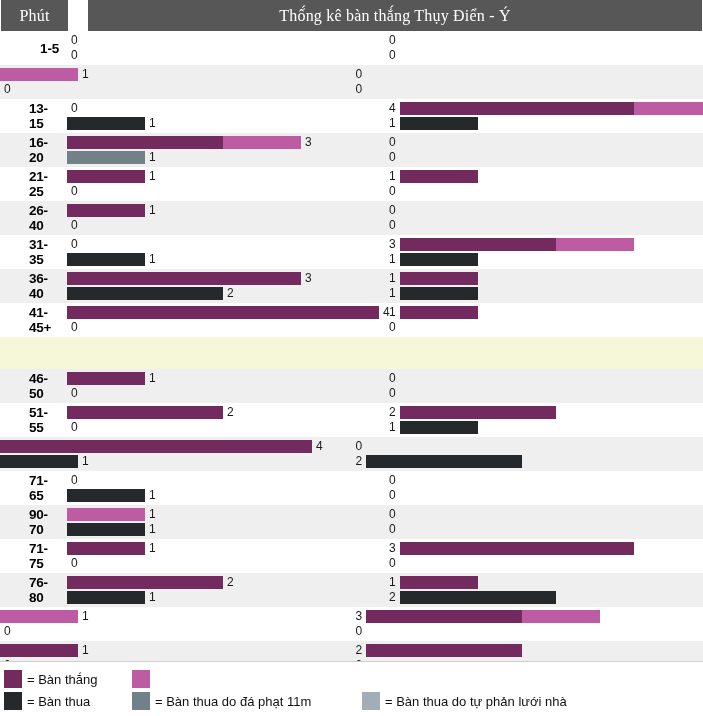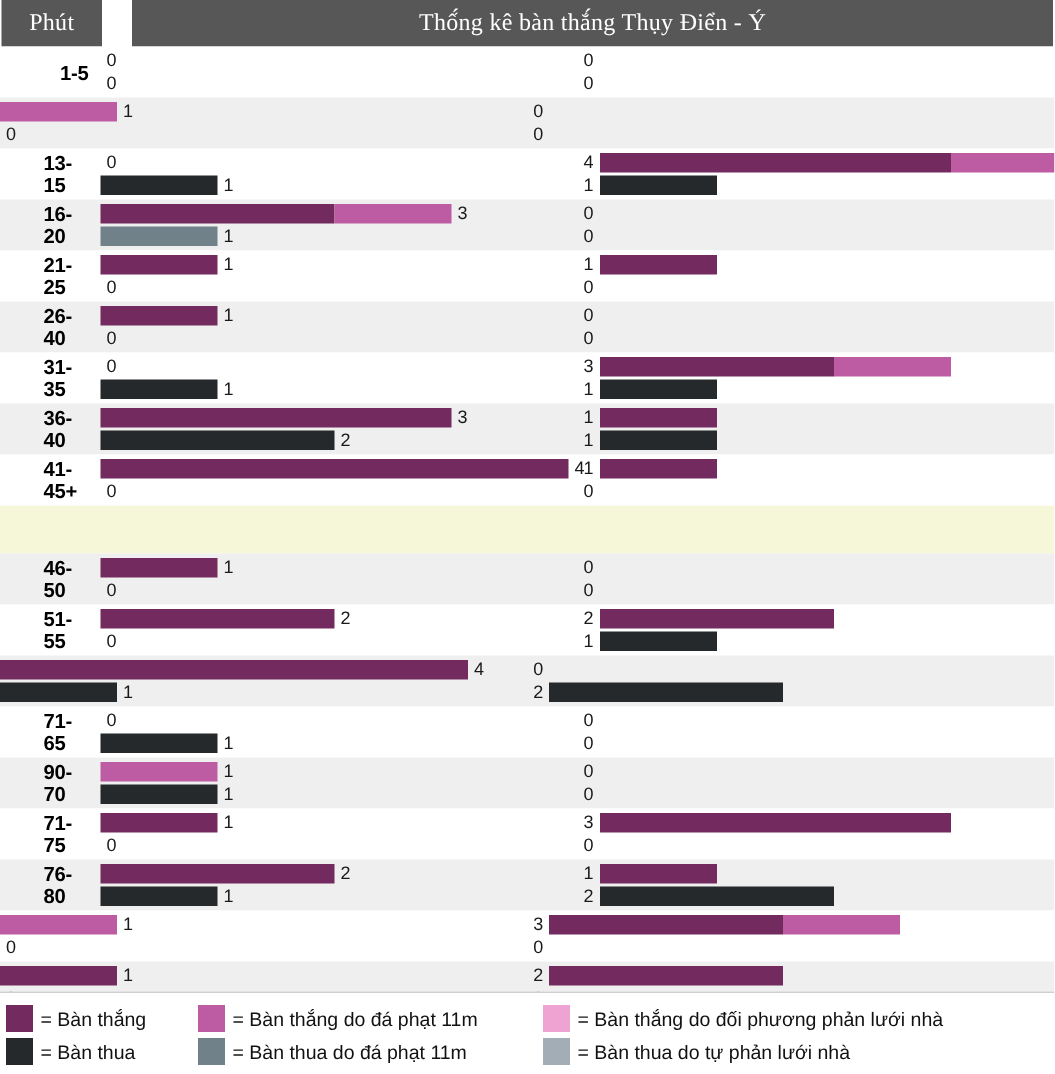--- a/index.html
+++ b/index.html
@@ -688,25 +688,20 @@
     </div>
 
   <div class="legend">
     <div class="legend-row">
         <div class="legend-item c1">
           <span class="swatch" style="background: rgb(114, 42, 95);"></span>
           <span>= Bàn thắng</span>
         </div>
         <div class="legend-item c2">
           <span class="swatch" style="background: rgb(189, 92, 163);"></span>
-          <span>= Bàn thắng do đá phạt 11m</span>
-        </div>
-        <div class="legend-item c3">
-          <span class="swatch" style="background: rgb(239, 163, 210);"></span>
-          <span>= Bàn thắng do đối phương phản lưới nhà</span>
         </div>
       </div>
     <div class="legend-row">
         <div class="legend-item c1">
           <span class="swatch" style="background: rgb(38, 41, 43);"></span>
           <span>= Bàn thua</span>
         </div>
         <div class="legend-item c2">
           <span class="swatch" style="background: rgb(112, 129, 138);"></span>
           <span>= Bàn thua do đá phạt 11m</span>

